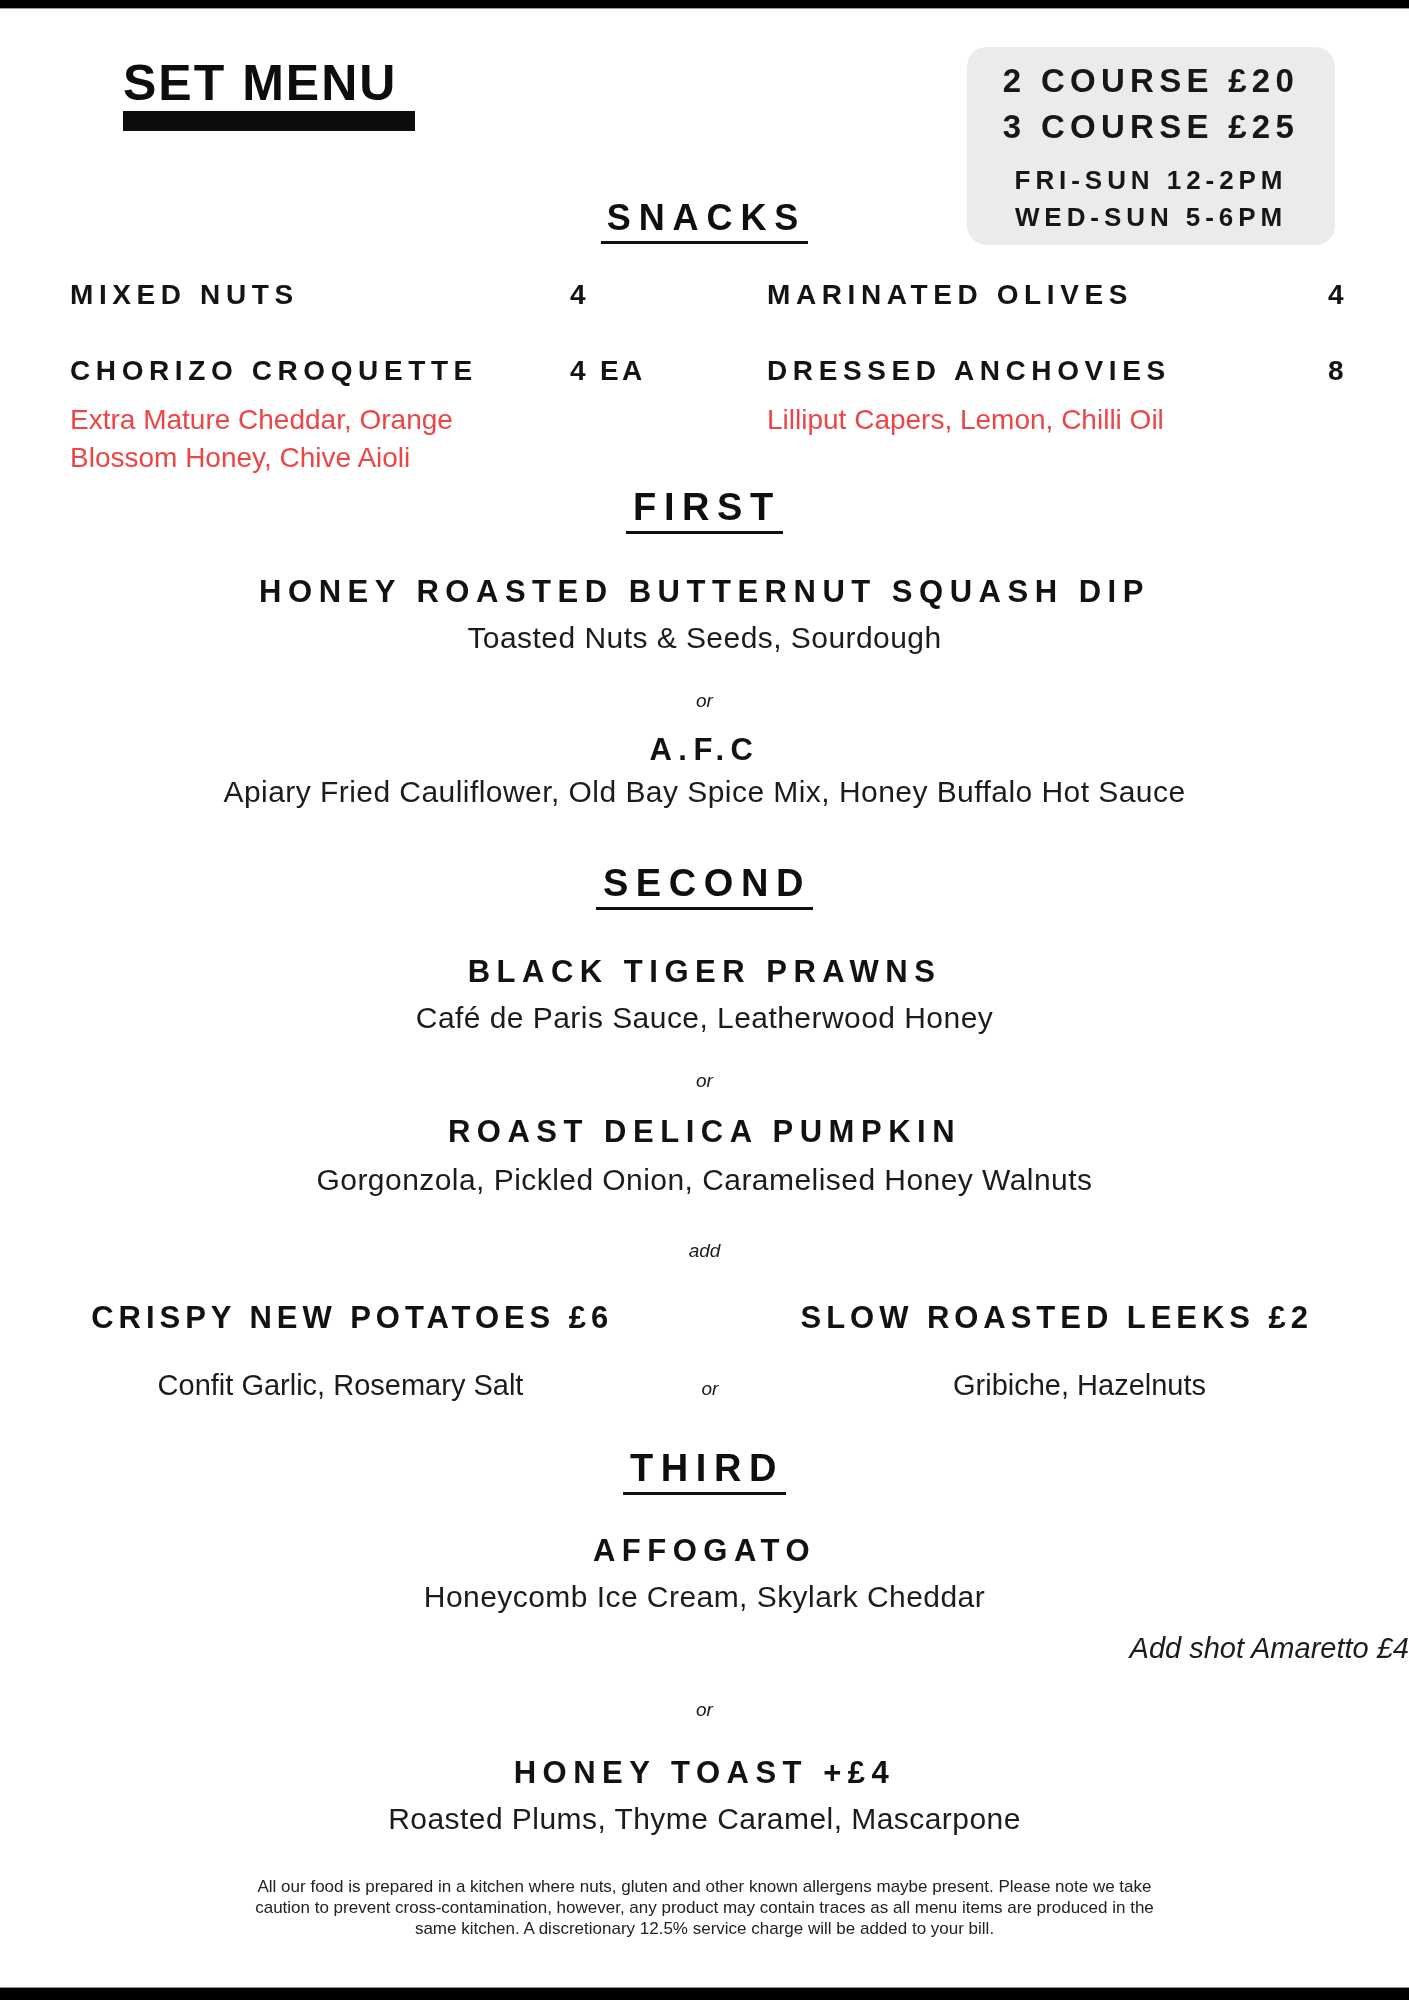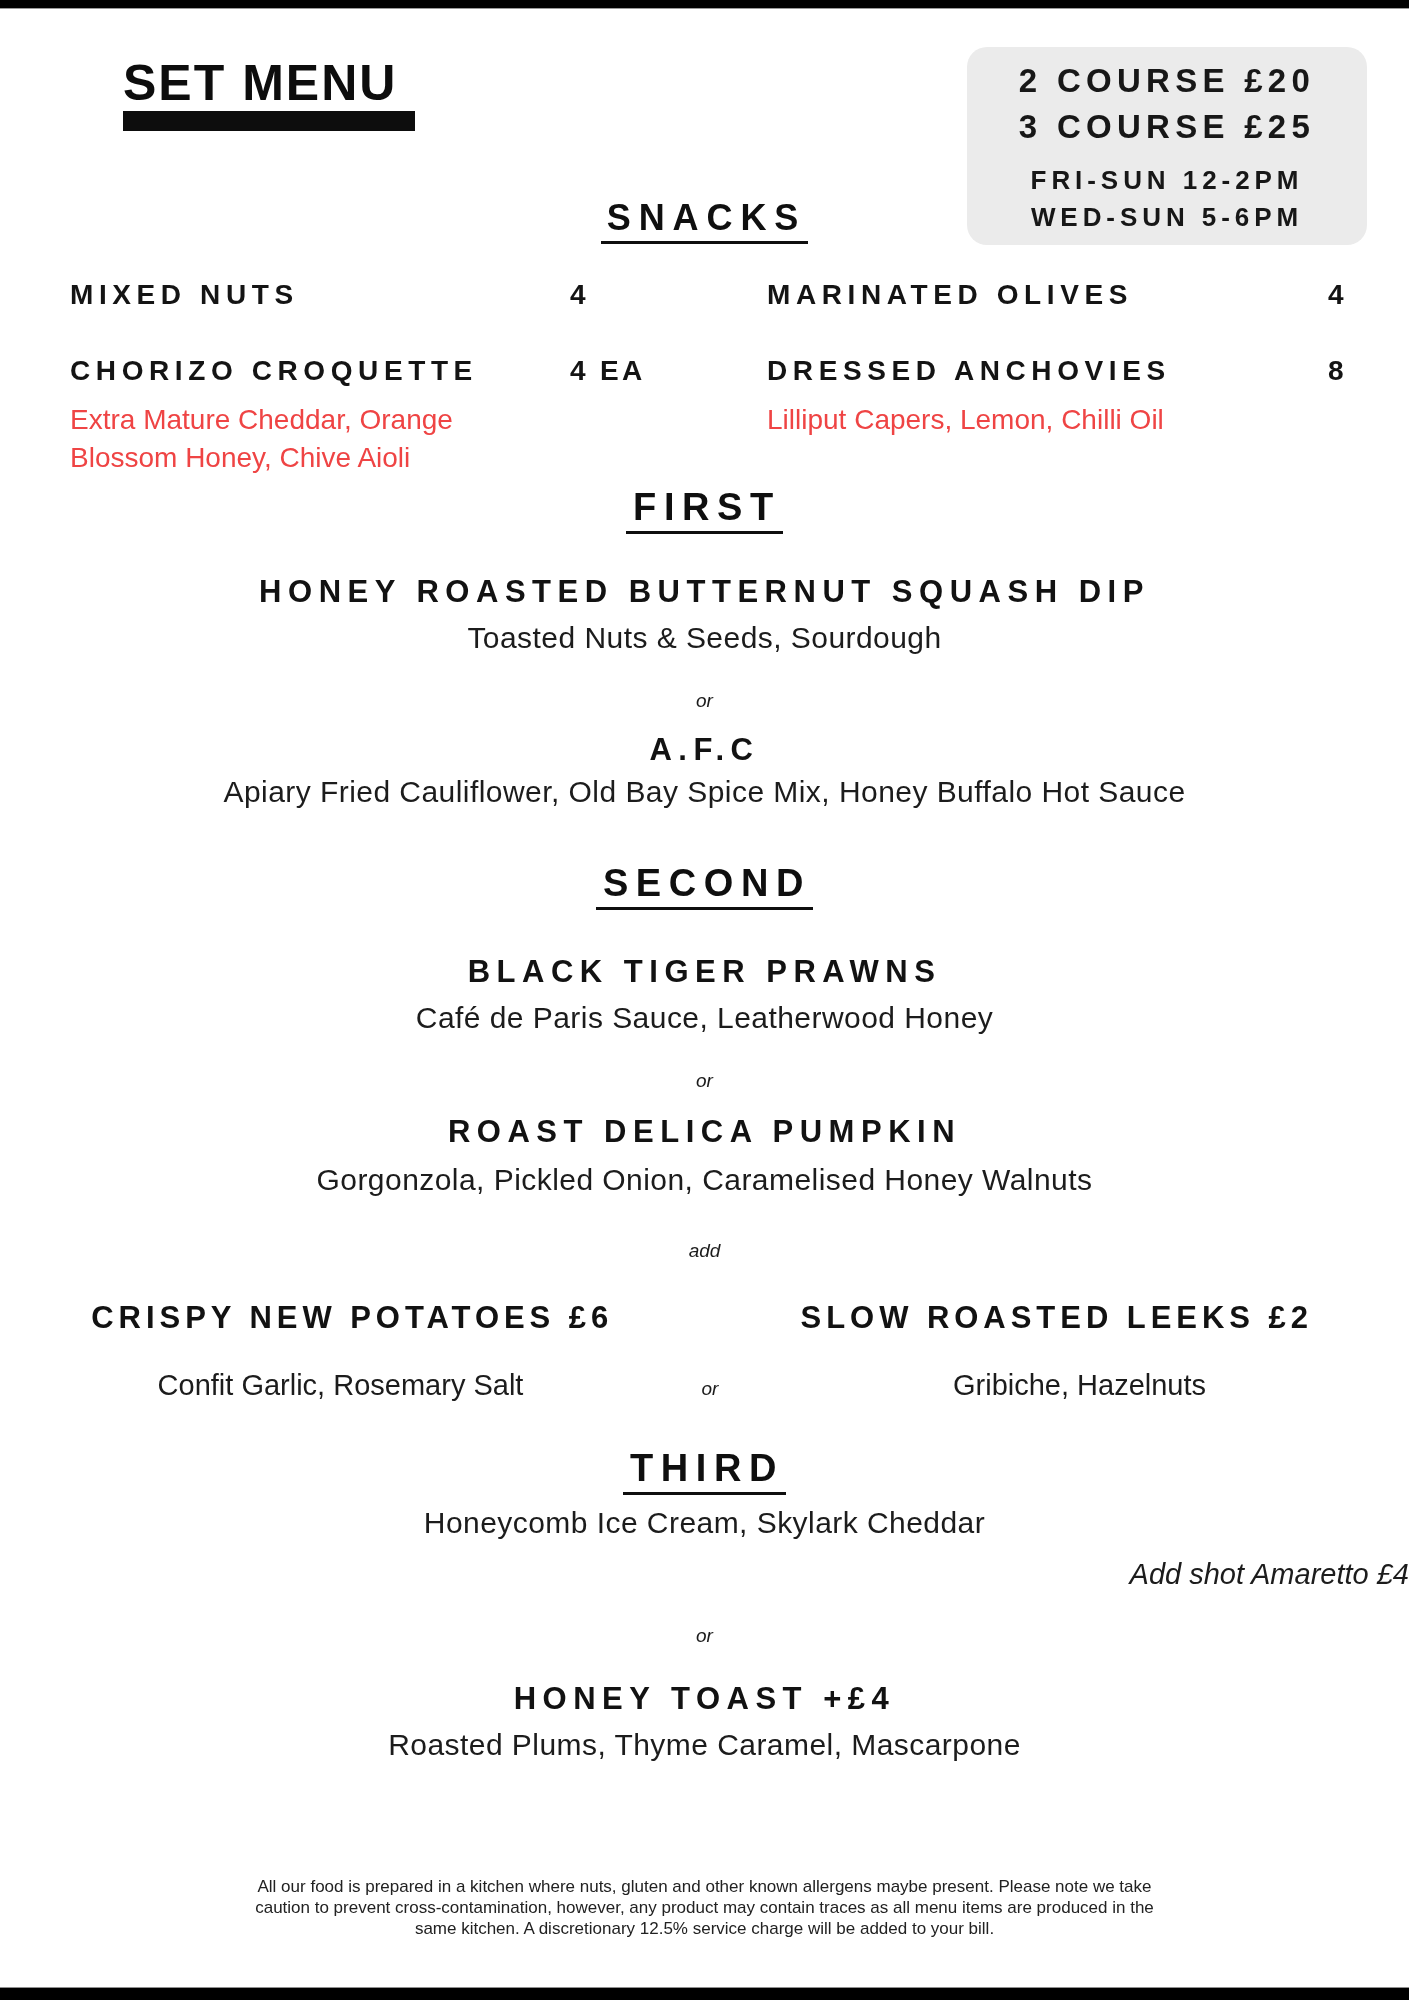--- a/index.html
+++ b/index.html
@@ -21,21 +21,21 @@
 
   
   .title-wrap { position: absolute; left: 123px; top: 58px; }
   .page-title {
     font-size: 50px; font-weight: 700; letter-spacing: 0.04em;
     line-height: 50px; white-space: nowrap; color: #0d0d0d;
   }
   .title-bar { width: 292px; height: 20px; background: #0d0d0d; margin-top: 3px; }
 
   .pricing-box {
-    position: absolute; left: 967px; top: 47px; width: 400px; height: 198px;
+    position: absolute; left: 967px; top: 47px; width: 368px; height: 198px;
     background: var(--pricing_box_bg, #ebebeb); border-radius: 20px;
     display: flex; flex-direction: column; align-items: center; justify-content: center;
     box-sizing: border-box; padding-top: 2px;
   }
   .course-line { font-size: 33px; font-weight: 700; letter-spacing: 0.16em; line-height: 46px; white-space: nowrap; color: #171717; }
   .schedule-line { font-size: 26px; font-weight: 700; letter-spacing: 0.19em; line-height: 37px; white-space: nowrap; color: #171717; }
   .schedule-line.gap { margin-top: 12px; }
 
   
   .heading-row { position: absolute; left: 0; right: 0; text-align: center; }
@@ -195,20 +195,21 @@
     <div class="addon-desc">Confit Garlic, Rosemary Salt</div>
     <div class="separator">or</div>
     <div class="addon-desc">Gribiche, Hazelnuts</div>
   </div>
 </section>
 
 <section class="course-section" id="third">
   <div>
     <span class="section-heading">THIRD</span>
   </div>
+  <div class="item-name">AFFOGATO</div>
   <div class="item-desc">Honeycomb Ice Cream, Skylark Cheddar</div>
   <div class="item-note">Add shot Amaretto £4</div>
   <div class="separator">or</div>
   <div class="item-name second-option">HONEY TOAST +£4</div>
   <div class="item-desc second-option">Roasted Plums, Thyme Caramel, Mascarpone</div>
 </section>
 
 <div class="footer">
   <div>All our food is prepared in a kitchen where nuts, gluten and other known allergens maybe present. Please note we take</div>
   <div>caution to prevent cross-contamination, however, any product may contain traces as all menu items are produced in the</div>

